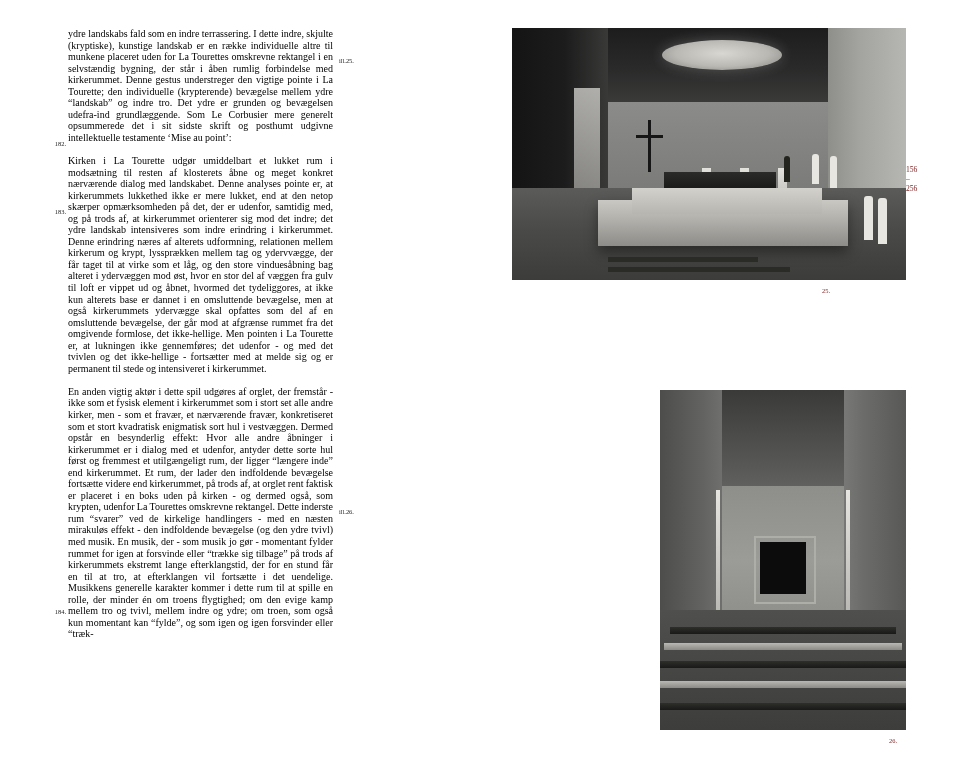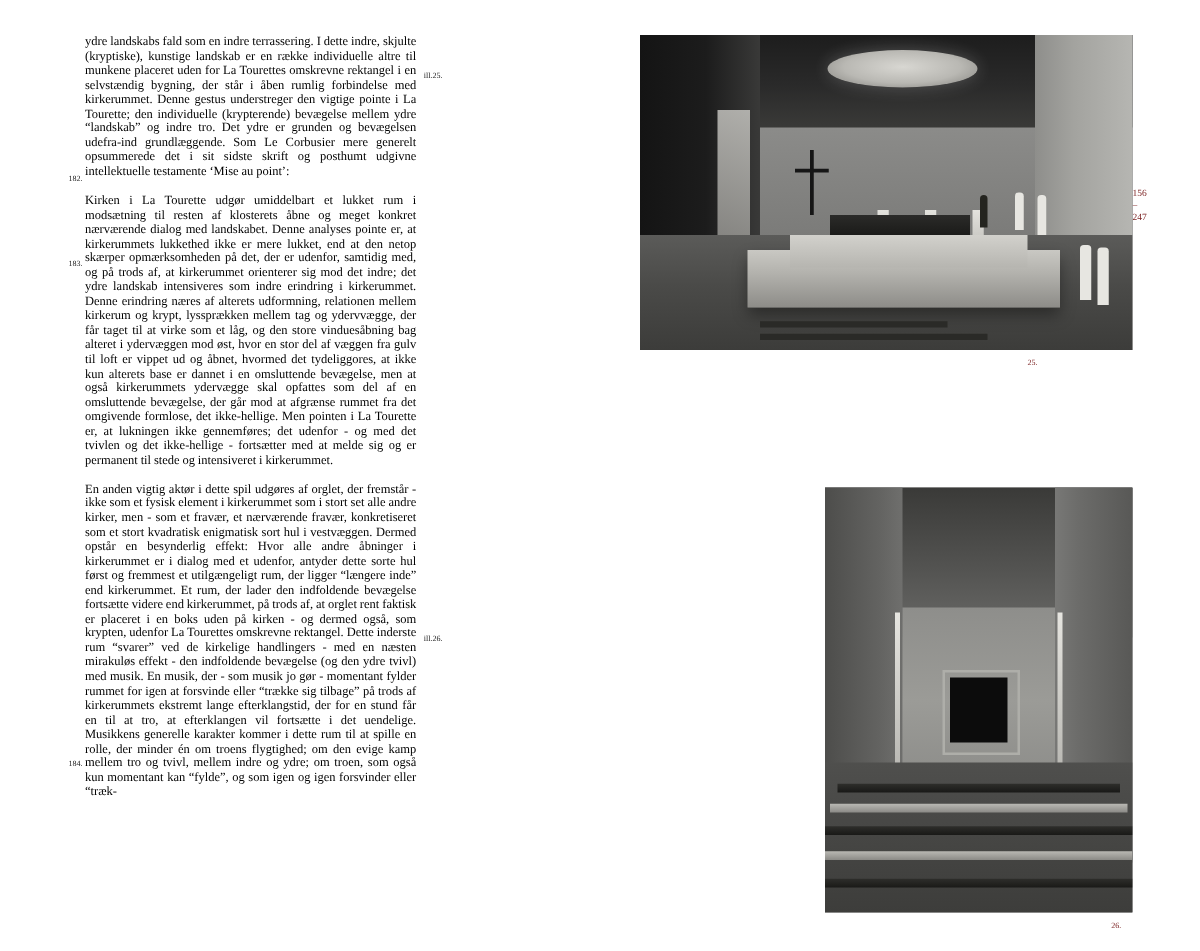--- a/index.html
+++ b/index.html
@@ -85,21 +85,21 @@
     position: absolute;
     font-size: 6.4px;
     color: #7a1f1f;
   }
   .caption.top { left: 822px; top: 287px; }
   .caption.bottom { left: 889px; top: 737px; }
 
   .folio {
     position: absolute;
     left: 906px;
-    top: 150px;
+    top: 165px;
     width: 30px;
     text-align: left;
     font-size: 7.6px;
     line-height: 9.4px;
     color: #7a1f1f;
   }
   .folio div { }
 
   
   .ph1 { position: absolute; inset: 0; }
@@ -214,21 +214,21 @@
   }
 </style>
 </head>
 <body>
 
 <div class="page">
 
   <div class="folio">
     <div>156</div>
     <div>–</div>
-    <div>247</div>
+    <div>256</div>
   </div>
 
   <div class="lmark" style="top:140px">182.</div>
   <div class="lmark" style="top:208px">183.</div>
   <div class="lmark" style="top:608px">184.</div>
 
   <div class="rmark" style="top:57px">ill.25.</div>
   <div class="rmark" style="top:508px">ill.26.</div>
 
   <div class="text-col">

